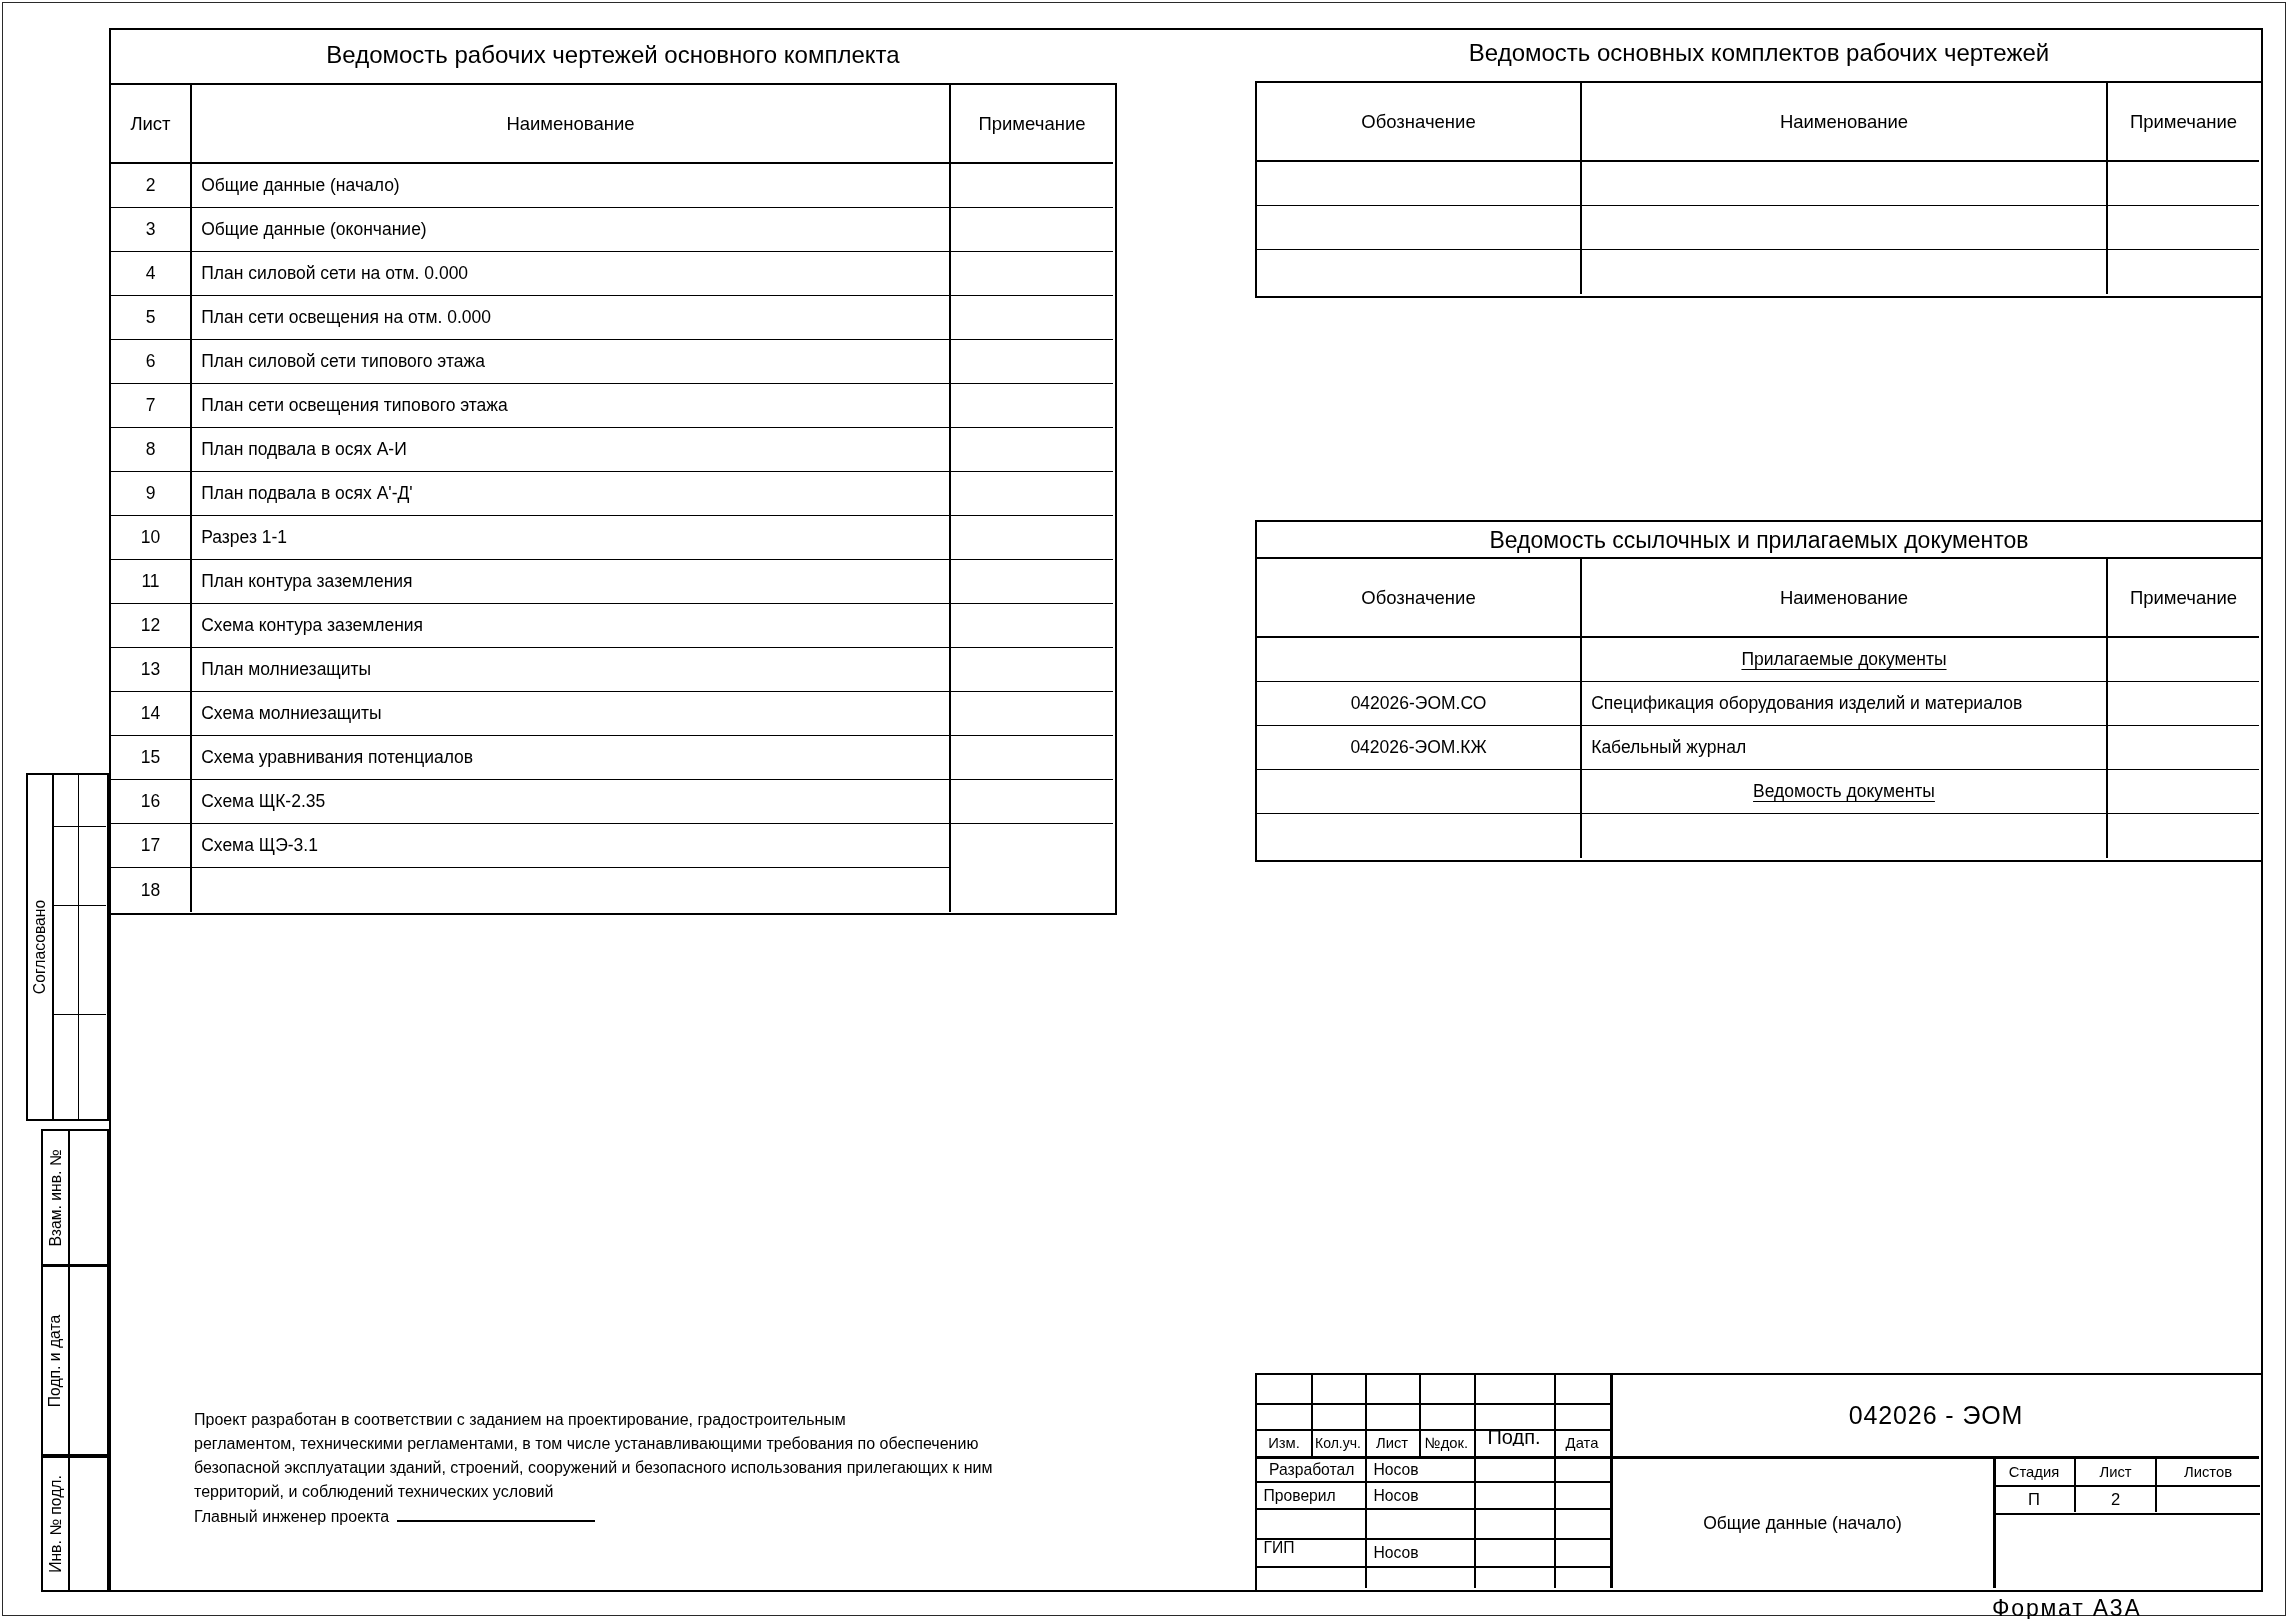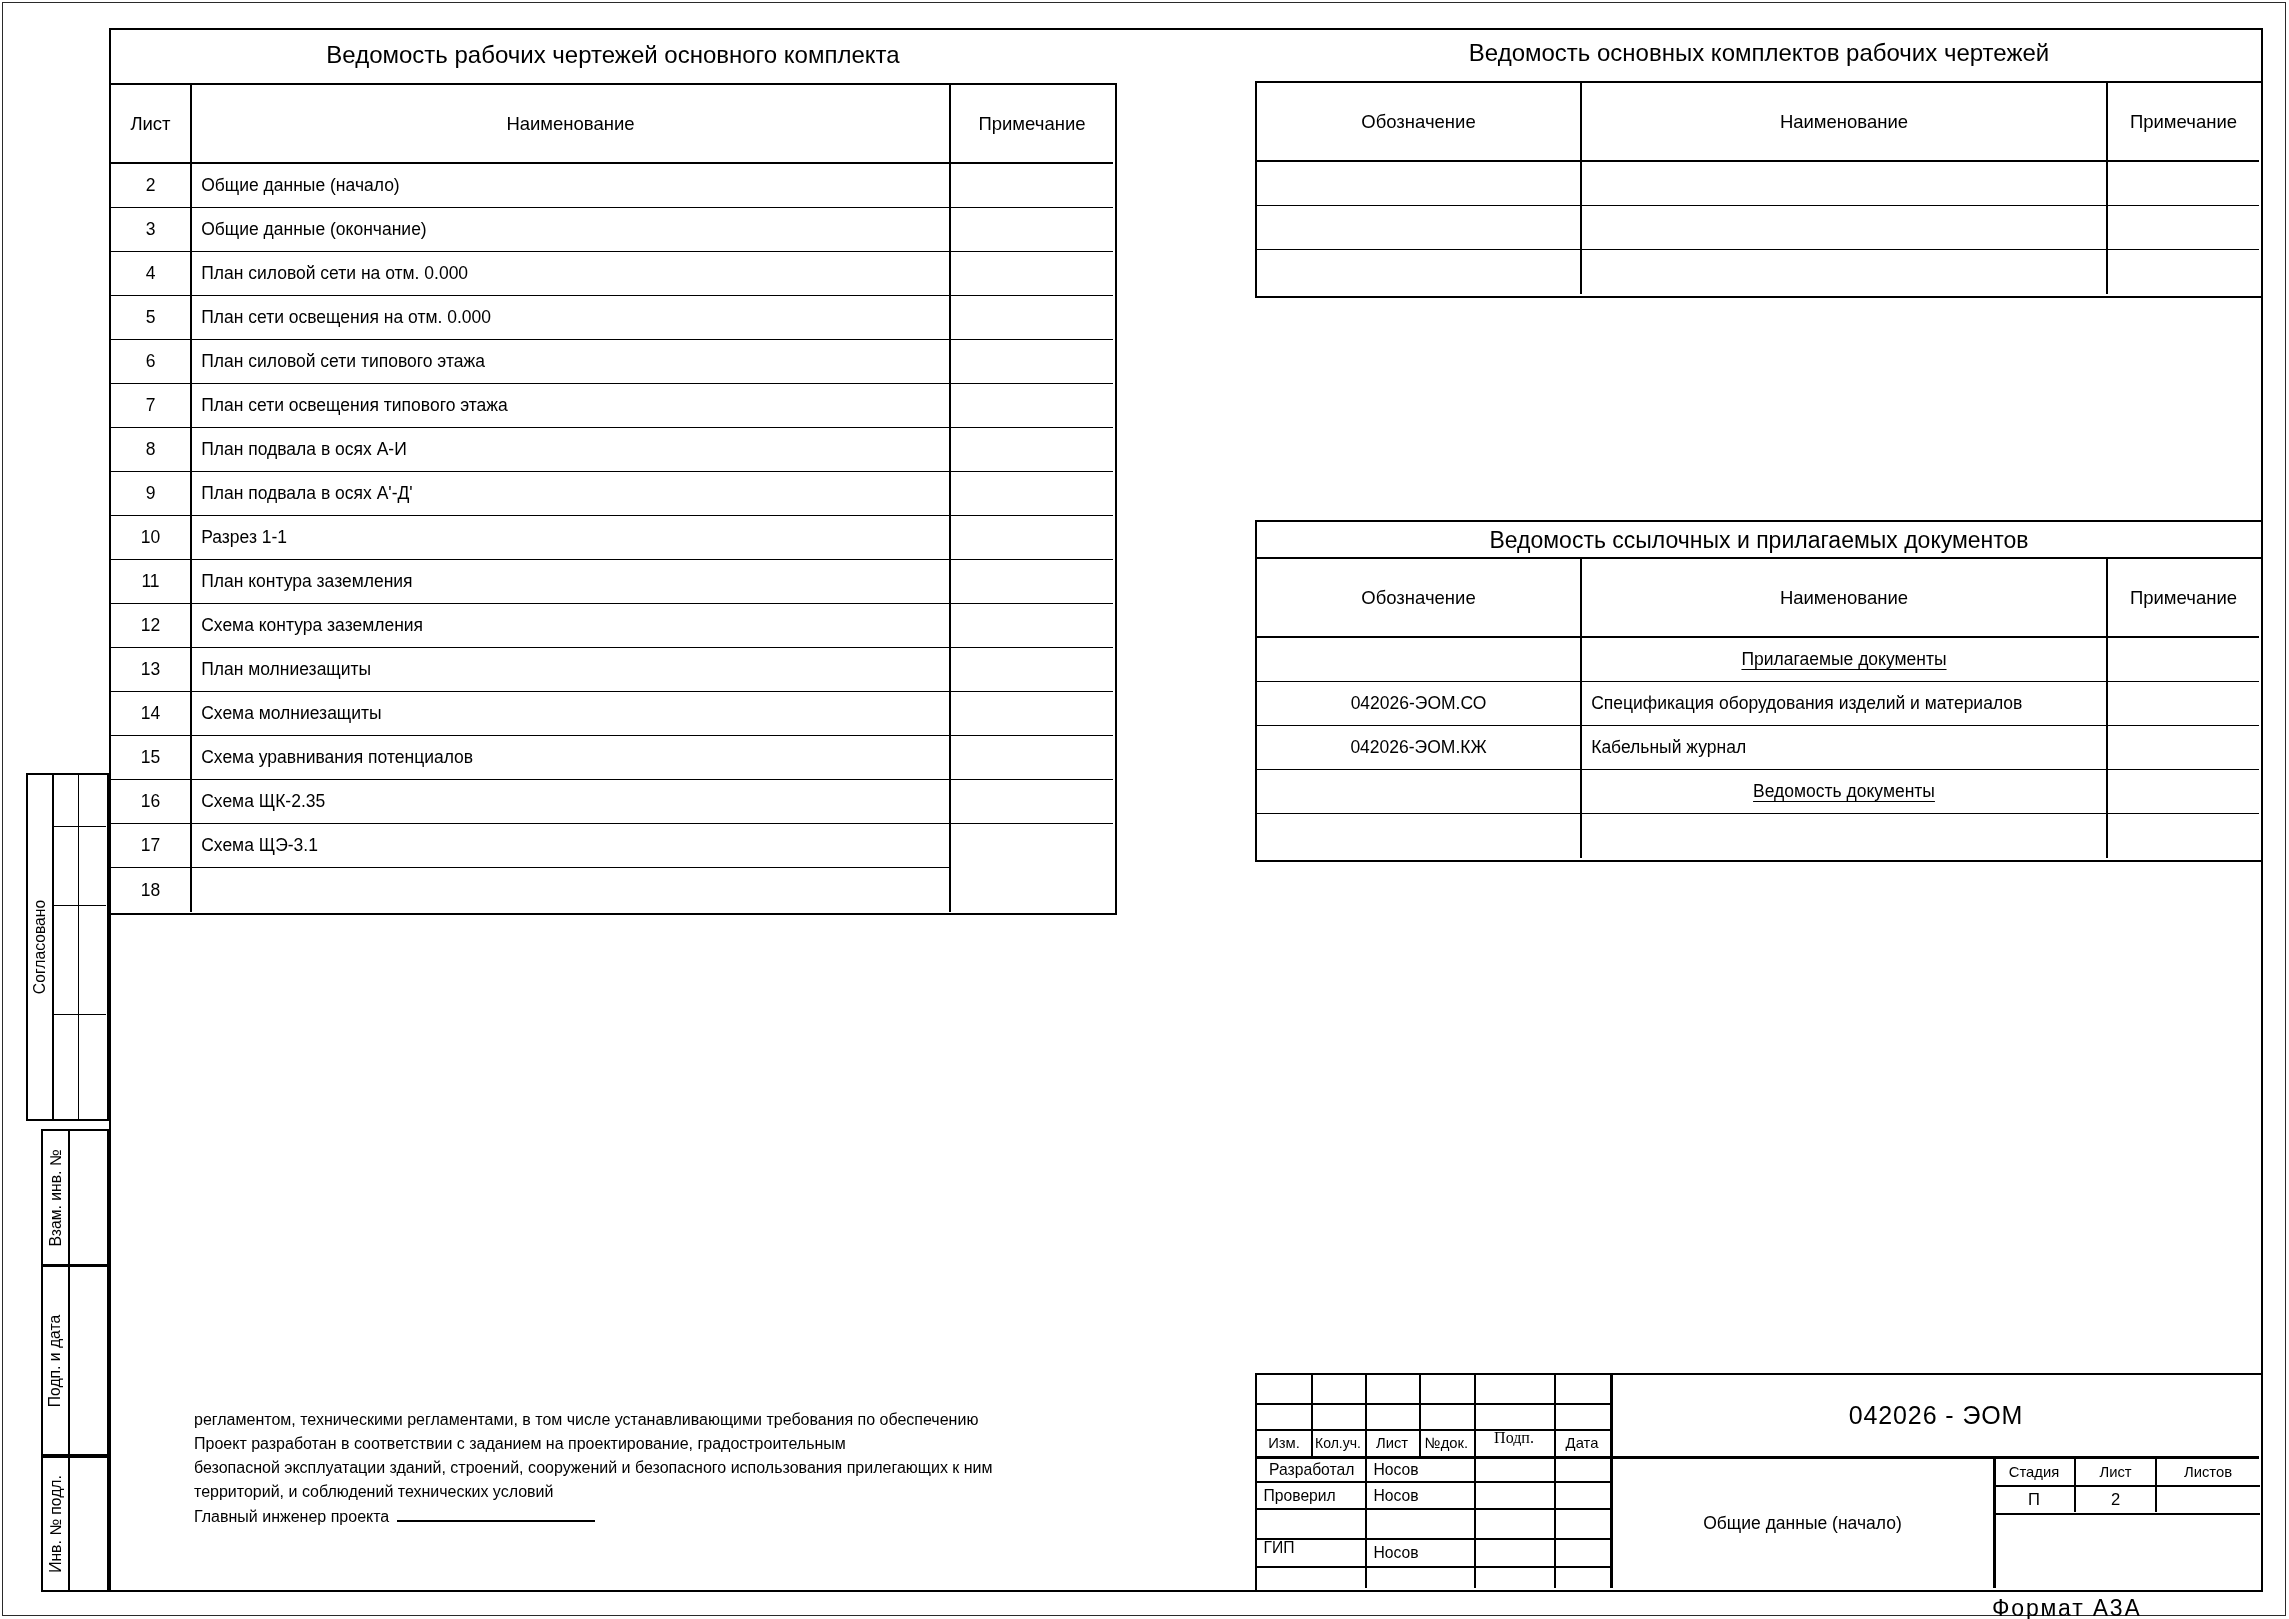--- a/index.html
+++ b/index.html
@@ -182,22 +182,22 @@
     <div class="t-cell"></div>
     <div class="t-cell nc u">Ведомость документы</div>
     <div class="t-cell"></div>
 
     <div class="t-cell"></div>
     <div class="t-cell"></div>
     <div class="t-cell"></div>
   </div>
 
   <div class="abs note">
+    <div>Проект разработан в соответствии с заданием на проектирование, градостроительным</div>
     <div>регламентом, техническими регламентами, в том числе устанавливающими требования по обеспечению</div>
-    <div>Проект разработан в соответствии с заданием на проектирование, градостроительным</div>
     <div>безопасной эксплуатации зданий, строений, сооружений и безопасного использования прилегающих к ним</div>
     <div>территорий, и соблюдений технических условий</div>
     <div>
       <span>Главный инженер проекта</span><span class="sig-line"></span>
     </div>
   </div>
 
   <div class="abs tb">
 
     <div class="ln" style="left:108px; top:0; width:1.8px; height:213px;"></div>
@@ -217,21 +217,21 @@
     <div class="ln" style="left:0; top:133px; width:353px; height:1.8px;"></div>
     <div class="ln" style="left:0; top:163px; width:353px; height:1.8px;"></div>
     <div class="ln" style="left:0; top:191px; width:353px; height:1.8px;"></div>
     <div class="ln" style="left:736px; top:110px; width:267px; height:1.8px;"></div>
     <div class="ln" style="left:736px; top:138px; width:267px; height:1.8px;"></div>
 
     <div class="tb-cell cc" style="left:0; top:54px; width:54px; height:27px; font-size:14.8px;">Изм.</div>
     <div class="tb-cell cc" style="left:54px; top:54px; width:54px; height:27px; font-size:14px;">Кол.уч.</div>
     <div class="tb-cell cc" style="left:108px; top:54px; width:54px; height:27px; font-size:14.8px;">Лист</div>
     <div class="tb-cell cc" style="left:162px; top:54px; width:55px; height:27px; font-size:14.8px;">№док.</div>
-    <div class="tb-cell cc" style="left:217px; top:54px; width:80px; height:17px; font-size:16px;font-family:Liberation Serif, serif;">Подп.</div>
+    <div class="tb-cell cc" style="left:217px; top:54px; width:80px; height:17px; font-size:20px;">Подп.</div>
     <div class="tb-cell cc" style="left:297px; top:54px; width:56px; height:27px; font-size:14.8px;text-align:right;">Дата</div>
 
     <div class="tb-cell pl" style="left:0; top:83px; width:108px; height:23px;padding-left:12px;">Разработал</div>
     <div class="tb-cell pl" style="left:110px; top:83px; width:107px; height:23px;">Носов</div>
     <div class="tb-cell pl" style="left:0; top:108px; width:108px; height:25px;">Проверил</div>
     <div class="tb-cell pl" style="left:110px; top:108px; width:107px; height:25px;">Носов</div>
     <div class="tb-cell pl" style="left:0; top:135px; width:108px; height:29px;"></div>
     <div class="tb-cell pl" style="left:110px; top:135px; width:107px; height:29px;"></div>
     <div class="tb-cell pl" style="left:0; top:165px; width:108px; height:16px;">ГИП</div>
     <div class="tb-cell pl" style="left:110px; top:165px; width:107px; height:26px;">Носов</div>

